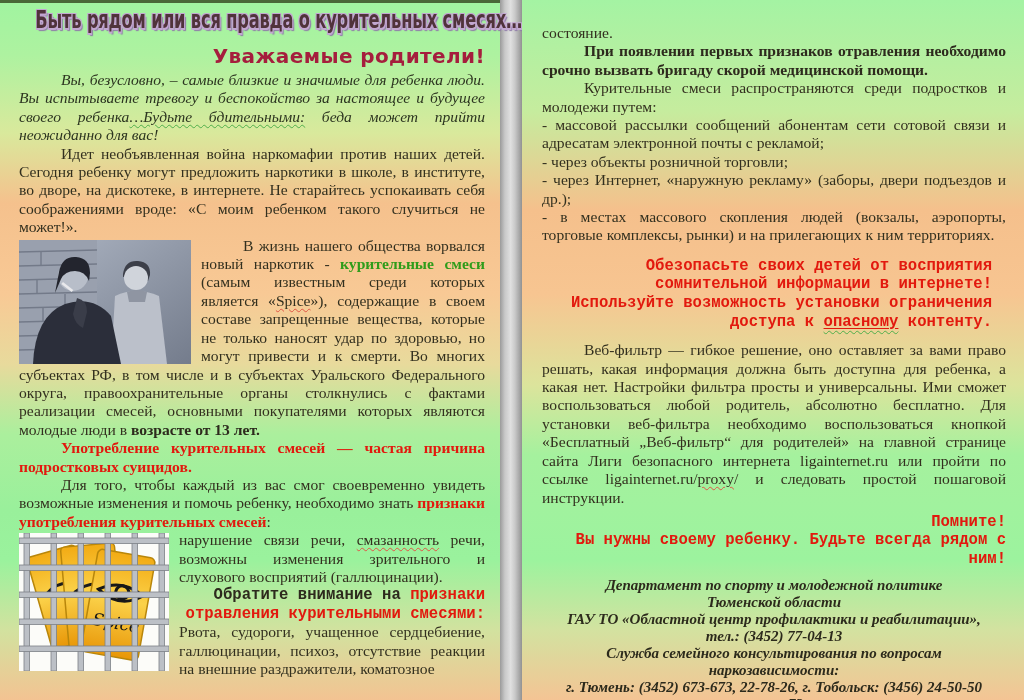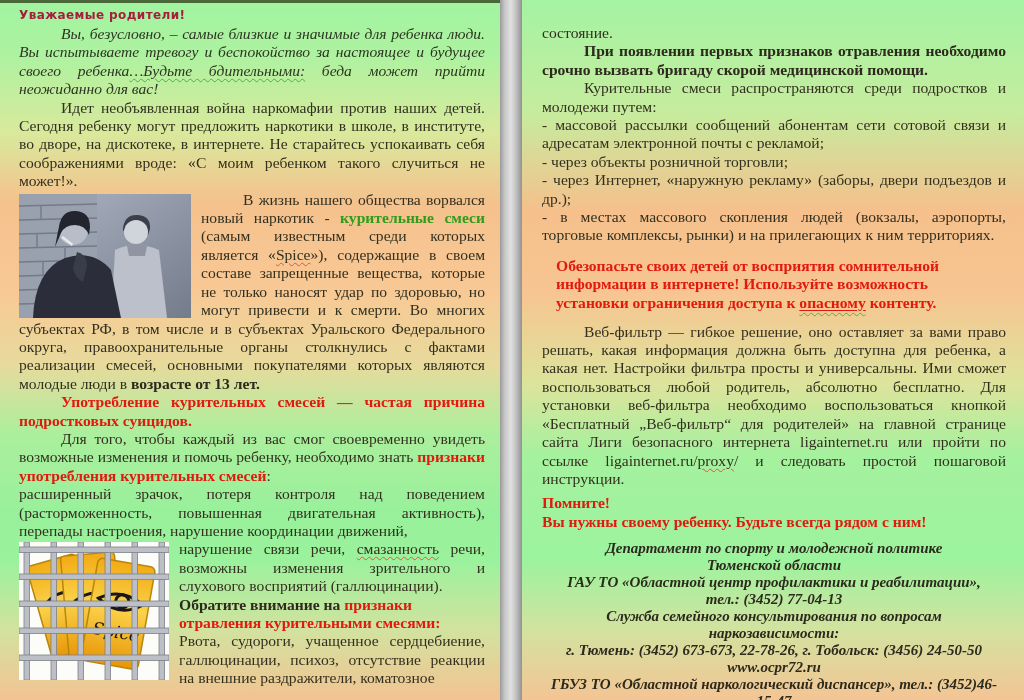--- a/index.html
+++ b/index.html
@@ -14,30 +14,30 @@
       #dce49c 55%,#a5f19e 65%,#9cf39e 80%,#d3e2a0 90%,#f4c494 100%);}
   .fold{width:22px;height:700px;
     background:linear-gradient(90deg,#9a9a9a 0%,#c8c8c8 22%,#e0e0e0 48%,#c9c9c9 68%,#929292 100%);}
   .topline{position:absolute;left:0;top:0;width:100%;height:3px;background:#2c3a14;opacity:.75;}
 
   .title-wrap{height:33px;margin-top:3px;}
   .title{font-family:"DejaVu Sans",sans-serif;font-weight:bold;font-size:17.5px;
     letter-spacing:-0.2px;color:#50333b;text-align:center;white-space:nowrap;
     transform:scale(.93,1.38);transform-origin:50% 10%;
     text-shadow:-1px -1px 0 #c2a7d1,1px -1px 0 #c2a7d1,-1px 1px 0 #c2a7d1,1px 1px 0 #c2a7d1,2px 2px 1px #8f7aa8;}
-  .greet{font-family:"DejaVu Sans",sans-serif;font-weight:bold;font-size:12px;
-    color:#a51e3d;text-align:left;margin:4px 0 3px 0;letter-spacing:.4px;}
+  .greet{font-family:"DejaVu Sans",sans-serif;font-weight:bold;font-size:20px;
+    color:#a51e3d;text-align:right;margin:4px 0 3px 0;letter-spacing:.4px;}
 
   p{margin:0;text-align:justify;font-size:15.6px;line-height:18.4px;color:#33301f;}
   .ind{text-indent:42px;}
   .ital{font-style:italic;color:#2c3520;}
   .boldtxt{font-weight:bold;color:#2d2a1d;}
   .red{color:#e2190e;font-weight:bold;}
   .green{color:#2f9c1a;font-weight:bold;margin-top:36px;}
-  .center{text-align:left;}
+  .center{text-align:right;font-family:Liberation Mono, monospace;}
   .wavy-red{text-decoration:underline wavy #e05545;text-decoration-thickness:1px;text-underline-offset:2px;}
   .wavy-green{text-decoration:underline wavy #4fae4b;text-decoration-thickness:1px;text-underline-offset:2px;}
   .u-solid{text-decoration:underline;text-underline-offset:2px;}
   .u-solid .wavy-green-inner{text-decoration:underline wavy #4fae4b;text-decoration-thickness:1px;text-underline-offset:3.5px;}
 
   .photo{float:left;width:172px;height:124px;margin:3px 10px 1px 0;display:block;}
   .spicebox{float:left;width:150px;height:138px;margin:2px 10px 1px 0;display:block;}
 
   .protect{margin:12px 14px 10px 14px;line-height:18.6px;}
   .remember{margin-top:6px;}
@@ -46,20 +46,23 @@
     line-height:17px;color:#2c2a1c;}
 </style>
 </head>
 <body>
 
 <div class="sheet">
 
   <div class="page left">
     <div class="topline"></div>
 
+    <div class="title-wrap">
+      <div class="title">Быть рядом или вся правда о курительных смесях…</div>
+    </div>
 
     <div class="greet">Уважаемые родители!</div>
 
     <p class="ital ind"><span>Вы, безусловно, – самые близкие и значимые для ребенка люди. Вы испытываете тревогу и беспокойство за настоящее и будущее своего ребенка</span><span class="wavy-green">…Будьте бдительными:</span><span> беда может прийти неожиданно для вас!</span></p>
 
     <p class="ind">Идет необъявленная война наркомафии против наших детей. Сегодня ребенку могут предложить наркотики в школе, в институте, во дворе, на дискотеке, в интернете.  Не старайтесь успокаивать себя соображениями вроде: «С моим ребенком такого случиться не может!».</p>
 
     <svg class="photo" viewBox="0 0 172 124" xmlns="http://www.w3.org/2000/svg">
       <defs>
         <linearGradient id="pg" x1="0" y1="0" x2="1" y2="1">
@@ -99,21 +102,20 @@
         <path d="M58 58 q10 2 10 14 l-4 16 q-8-4-10-14z" fill="#3a3d49"></path>
       </g>
     </svg>
 
     <p class="ind"><span>В жизнь нашего общества ворвался новый наркотик - </span><span class="green">курительные смеси</span><span> (самым известным среди которых является «</span><span class="wavy-red">Spice</span><span>»), содержащие в своем составе запрещенные вещества, которые не только наносят удар по здоровью, но могут привести и к смерти. Во многих субъектах РФ, в том числе и в субъектах Уральского Федерального округа, правоохранительные органы столкнулись с фактами реализации смесей, основными покупателями которых являются молодые люди в </span><span class="boldtxt">возрасте от 13 лет.</span></p>
 
     <p class="red ind">Употребление курительных смесей — частая причина подростковых суицидов.</p>
 
     <p class="ind"><span>Для того, чтобы каждый из вас смог своевременно увидеть возможные изменения и помочь ребенку, необходимо знать </span><span class="red">признаки употребления курительных смесей</span><span>:</span></p>
 
-    <p>расширенный зрачок, потеря контроля над поведением (расторможенность, повышенная двигательная активность), перепады настроения, нарушение координации движений,</p>
 
     <svg class="spicebox" viewBox="0 0 150 138" xmlns="http://www.w3.org/2000/svg">
       <defs>
         <linearGradient id="sp" x1="0" y1="0" x2="0" y2="1">
           <stop offset="0" stop-color="#f2ab14"></stop>
             <stop offset=".45" stop-color="#fbd24a"></stop>
             <stop offset="1" stop-color="#e89607"></stop>
         </linearGradient>
       </defs>
       <rect width="150" height="138" fill="#fcfcf9"></rect>

